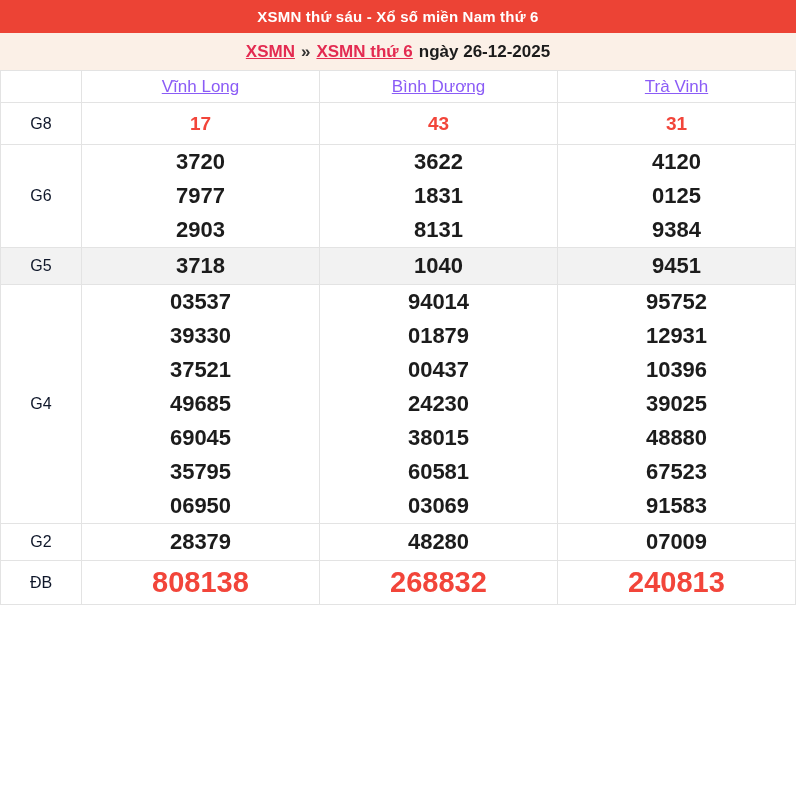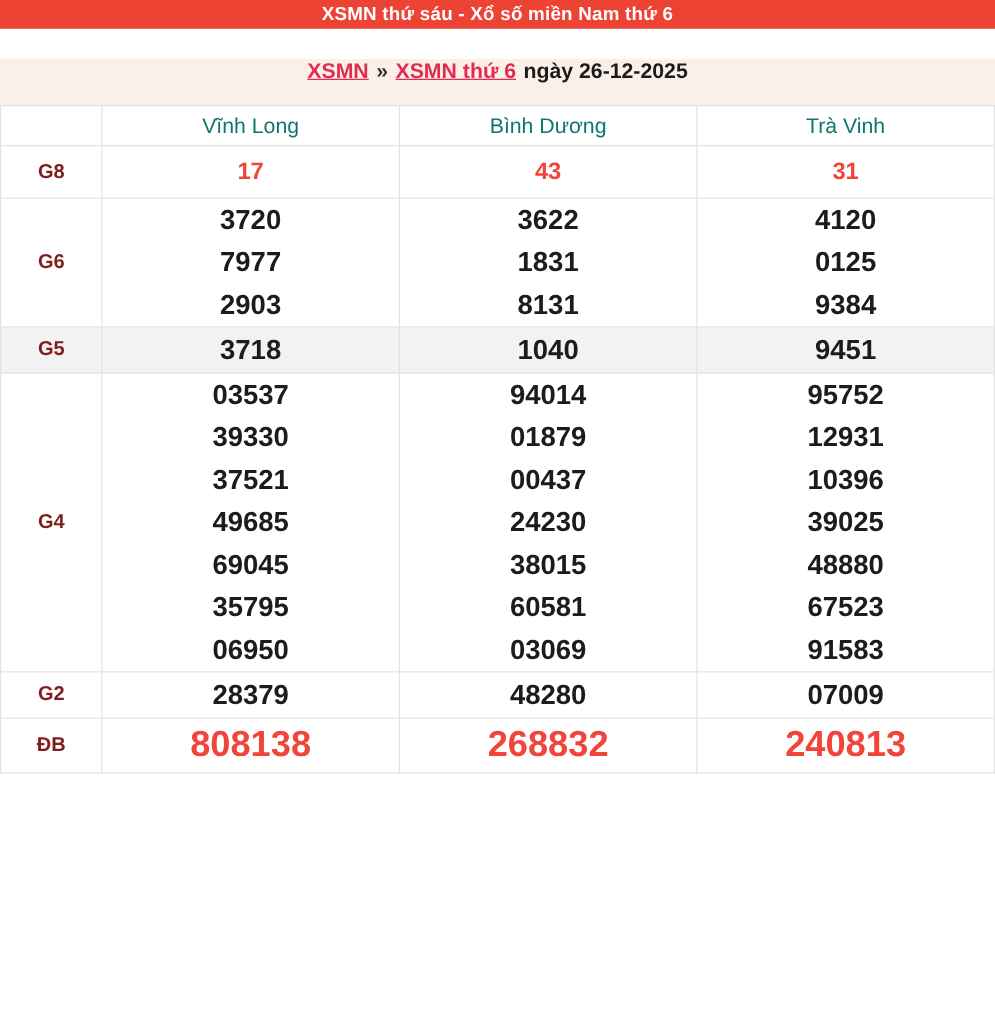--- a/index.html
+++ b/index.html
@@ -2,43 +2,43 @@
 <html><head>
 <meta charset="utf-8">
 <style>
   html,body{margin:0;padding:0;}
   body{
     width:796px;height:809px;overflow:hidden;
     font-family:"Liberation Sans",sans-serif;
     background:#ffffff;
   }
   .topbar{
-    height:23px;background:#EC4335;color:#ffffff;
+    height:33px;background:#EC4335;color:#ffffff;
     display:flex;align-items:center;justify-content:center;
     font-size:15px;font-weight:bold;letter-spacing:.2px;
   }
   .breadcrumb{
     height:37px;background:#FBF0E7;
-    display:flex;justify-content:center;
-    font-size:17px;font-weight:bold;color:#1b1b1b;gap:6px;margin-top:24px;
+    display:flex;align-items:center;justify-content:center;
+    font-size:17px;font-weight:bold;color:#1b1b1b;gap:6px;
   }
   .breadcrumb a{color:#E32B51;text-decoration:underline;cursor:pointer;}
   .breadcrumb .sep{color:#333333;}
   table.results{
     width:796px;border-collapse:collapse;table-layout:fixed;
   }
   table.results th,table.results td{
     border:1px solid #E3E3E3;text-align:center;padding:0;
   }
   col.c-prize{width:81px;}
   col.c-prov{width:238px;}
   thead tr{height:32px;}
   thead th{font-weight:normal;font-size:17px;background:#ffffff;}
-  thead a{color:#0f766e;cursor:pointer;}
-  td.prize{font-size:16px;font-weight:bold;color:#7f1d1d;margin-left:13px;}
+  thead a{color:#8b5cf6;text-decoration:underline;cursor:pointer;}
+  td.prize{font-size:16px;font-weight:normal;color:#0f172a;margin-left:13px;}
   td.vals{padding:4px 0;}
   .num{
     font-size:22px;font-weight:bold;color:#1C1C1C;
     line-height:35px;white-space:nowrap;
   }
   tr.gray{background:#F2F2F2;}
   tr.lines-1 .num{line-height:36px;}
   tr.lines-2 .num{line-height:34px;}
   tr.lines-3 .num{line-height:34px;}
   tr.lines-7 .num{line-height:34px;}

